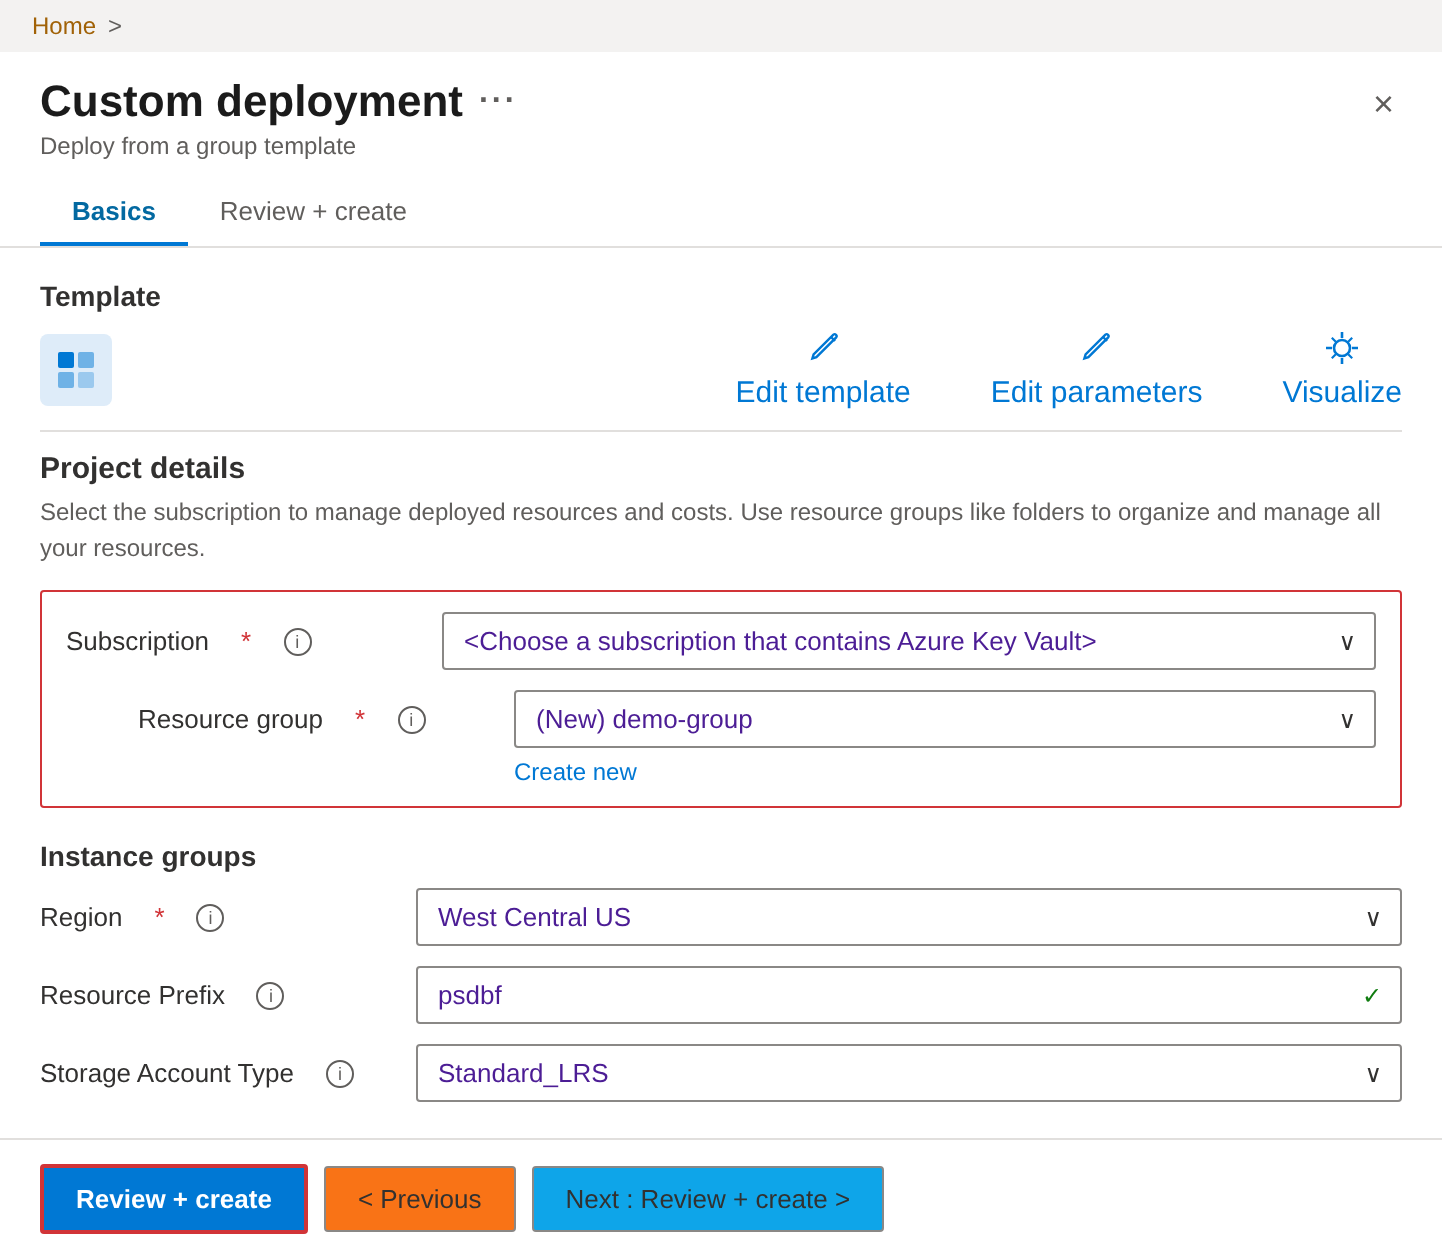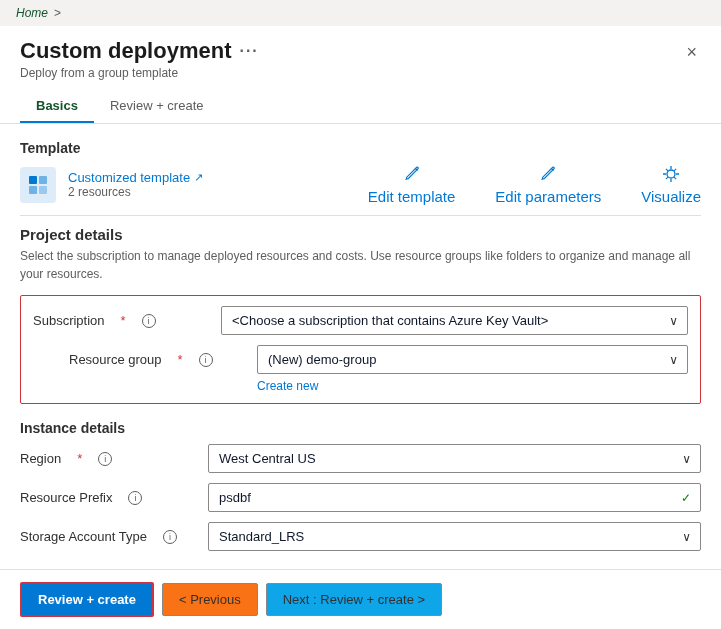--- a/index.html
+++ b/index.html
@@ -65,21 +65,21 @@
     }
     .tab {
       padding: 8px 16px;
       font-size: 13px;
       cursor: pointer;
       border-bottom: 2px solid transparent;
       color: #605e5c;
       white-space: nowrap;
     }
     .tab.active {
-      color: #14532d;
+      color: #0369a1;
       border-bottom: 2px solid #0078d4;
       font-weight: 600;
     }
 
     .content {
       padding: 16px 20px;
     }
 
     .section-title {
       font-size: 14px;
@@ -191,21 +191,21 @@
       position: relative;
       width: 100%;
     }
     .select-wrapper select {
       width: 100%;
       padding: 6px 32px 6px 10px;
       border: 1px solid #8a8886;
       border-radius: 2px;
       background: #fff;
       font-size: 13px;
-      color: #0f172a;
+      color: #4c1d95;
       appearance: none;
       cursor: pointer;
     }
     .select-wrapper .chevron {
       position: absolute;
       right: 10px;
       top: 50%;
       transform: translateY(-50%);
       pointer-events: none;
       font-size: 12px;
@@ -280,21 +280,21 @@
       display: flex;
       align-items: center;
       gap: 12px;
       margin-bottom: 8px;
     }
   </style>
 </head>
 <body>
 
 <div class="top-bar">
-  <span style="color:#14532d;cursor:pointer;font-style:italic;">Home</span>
+  <span style="color:#a16207;cursor:pointer;">Home</span>
   <span style="color:#605e5c;">&gt;</span>
 </div>
 
 <div class="page-header">
   <div class="page-title-block">
     <div class="page-title">
       <span>Custom deployment</span>
       <span class="ellipsis">...</span>
     </div>
     <div class="page-subtitle">Deploy from a group template</div>
@@ -317,27 +317,20 @@
 
   <div class="template-row">
 
     <div class="template-icon">
       <svg viewBox="0 0 22 22" fill="none" xmlns="http://www.w3.org/2000/svg">
         <rect x="2" y="2" width="8" height="8" rx="1" fill="#0078d4"></rect>
         <rect x="12" y="2" width="8" height="8" rx="1" fill="#0078d4" opacity="0.5"></rect>
         <rect x="2" y="12" width="8" height="8" rx="1" fill="#0078d4" opacity="0.5"></rect>
         <rect x="12" y="12" width="8" height="8" rx="1" fill="#0078d4" opacity="0.3"></rect>
       </svg>
-    </div>
-    <div class="template-info">
-      <div class="template-link">
-        <span>Customized template</span>
-        <span class="ext-icon">↗</span>
-      </div>
-      <div class="template-resources">2 resources</div>
     </div>
 
     <div class="template-actions">
       <div class="template-action">
         <svg viewBox="0 0 20 20" fill="none" xmlns="http://www.w3.org/2000/svg">
           <path d="M14.7 3.3a1 1 0 011.4 1.4l-9.9 9.9-2 .6.6-2 9.9-9.9z" stroke="#0078d4" stroke-width="1.2" fill="none"></path>
           <path d="M13.5 4.5l2 2" stroke="#0078d4" stroke-width="1.2"></path>
         </svg>
         <span>Edit template</span>
       </div>
@@ -401,21 +394,21 @@
           </div>
         </div>
         <div style="padding-left: 188px;">
           <span class="create-new-link">Create new</span>
         </div>
       </div>
     </div>
   </div>
 
   <div class="instance-section">
-    <div class="section-title">Instance details</div>
+    <div class="section-title">Instance groups</div>
 
     <div class="instance-form-row">
       <div class="form-label">
         <span>Region</span>
         <span class="required-star">*</span>
         <span class="info-icon">i</span>
       </div>
       <div class="form-control">
         <div class="select-wrapper">
           <select>

